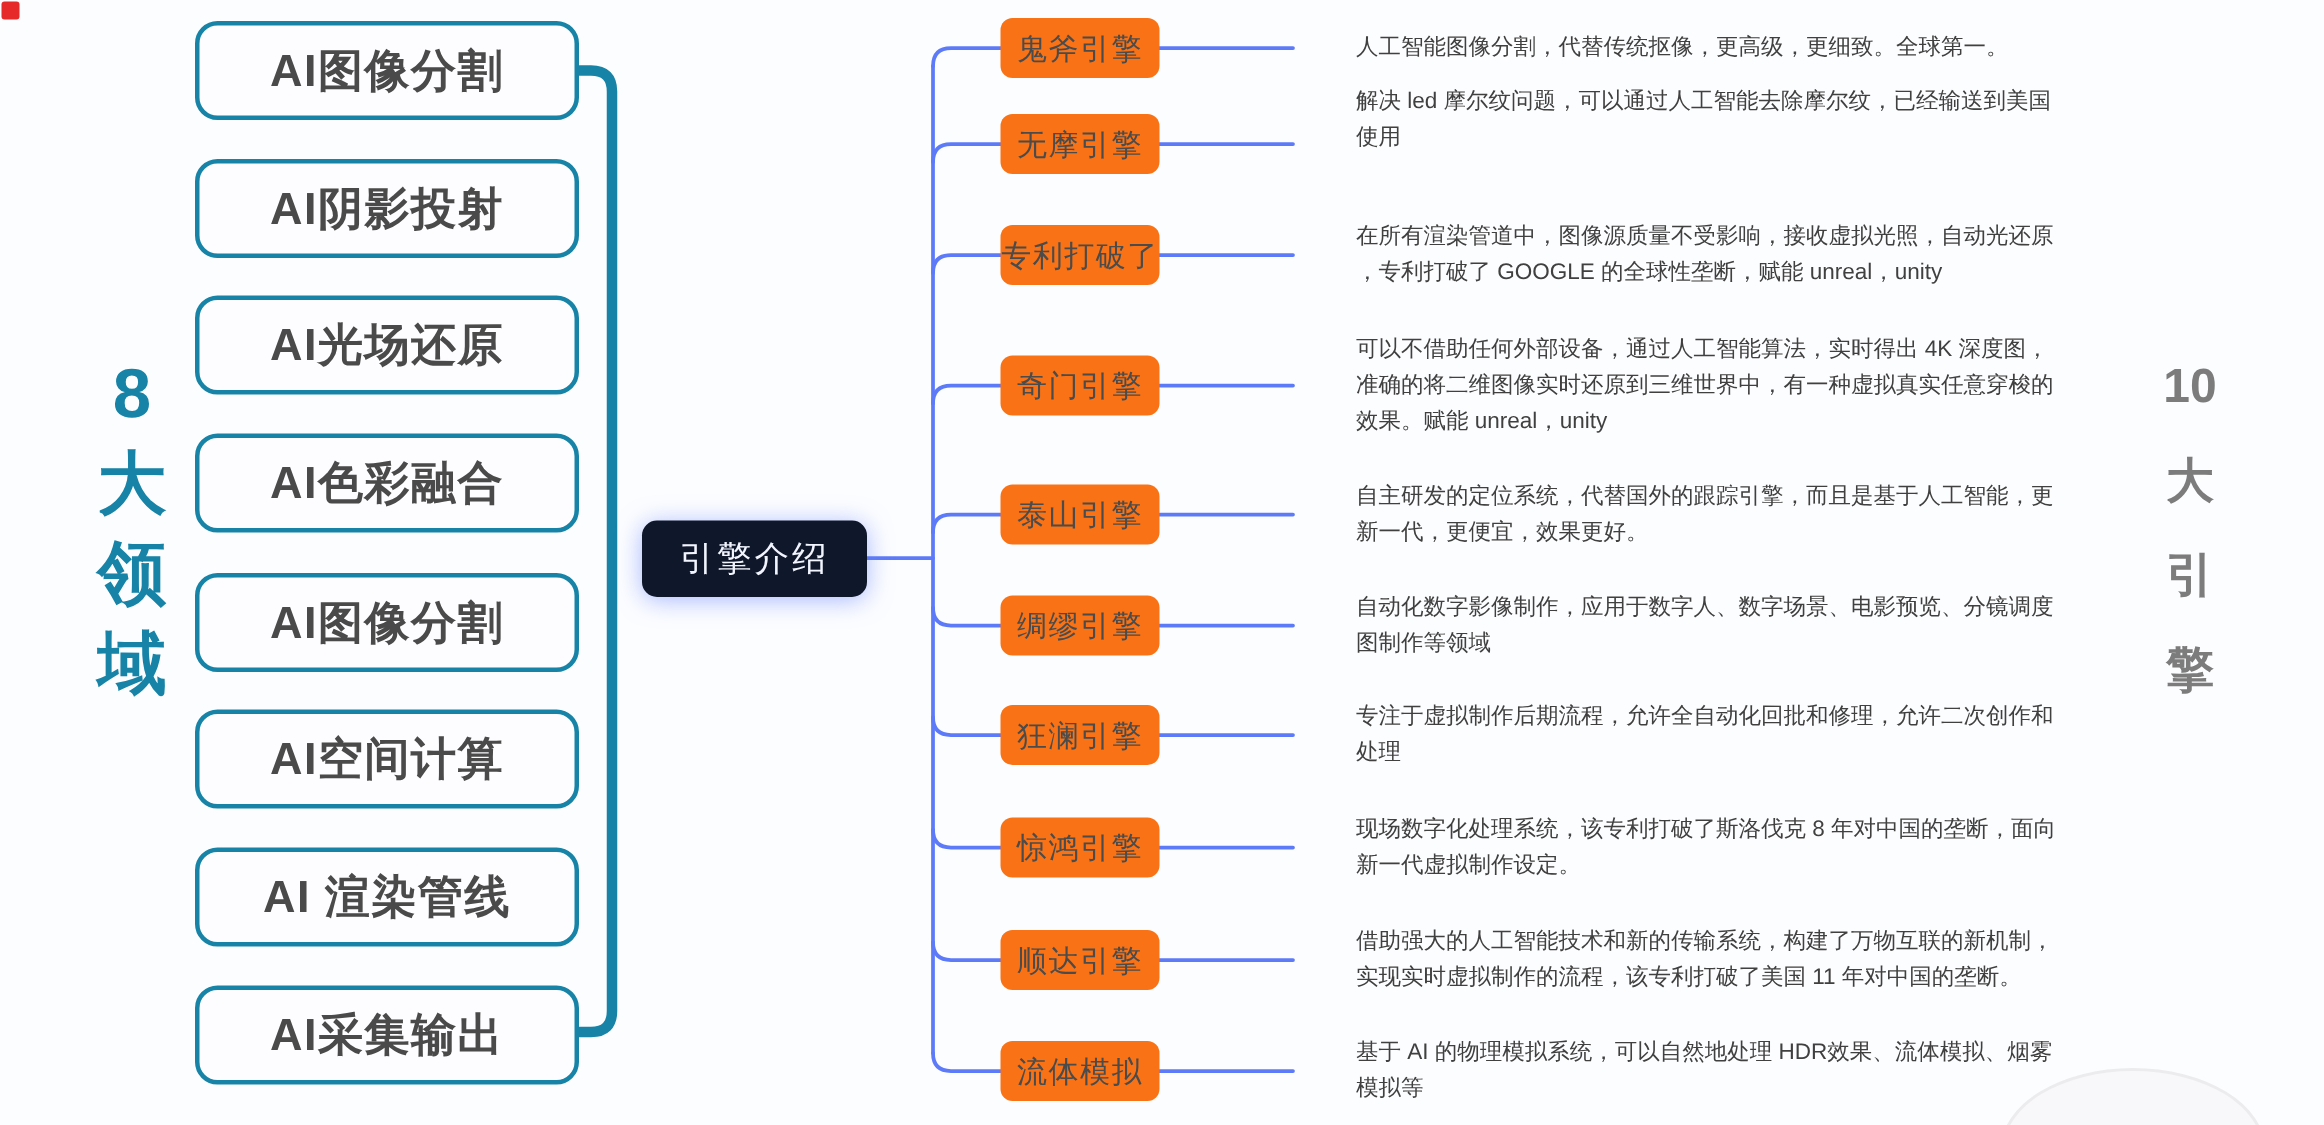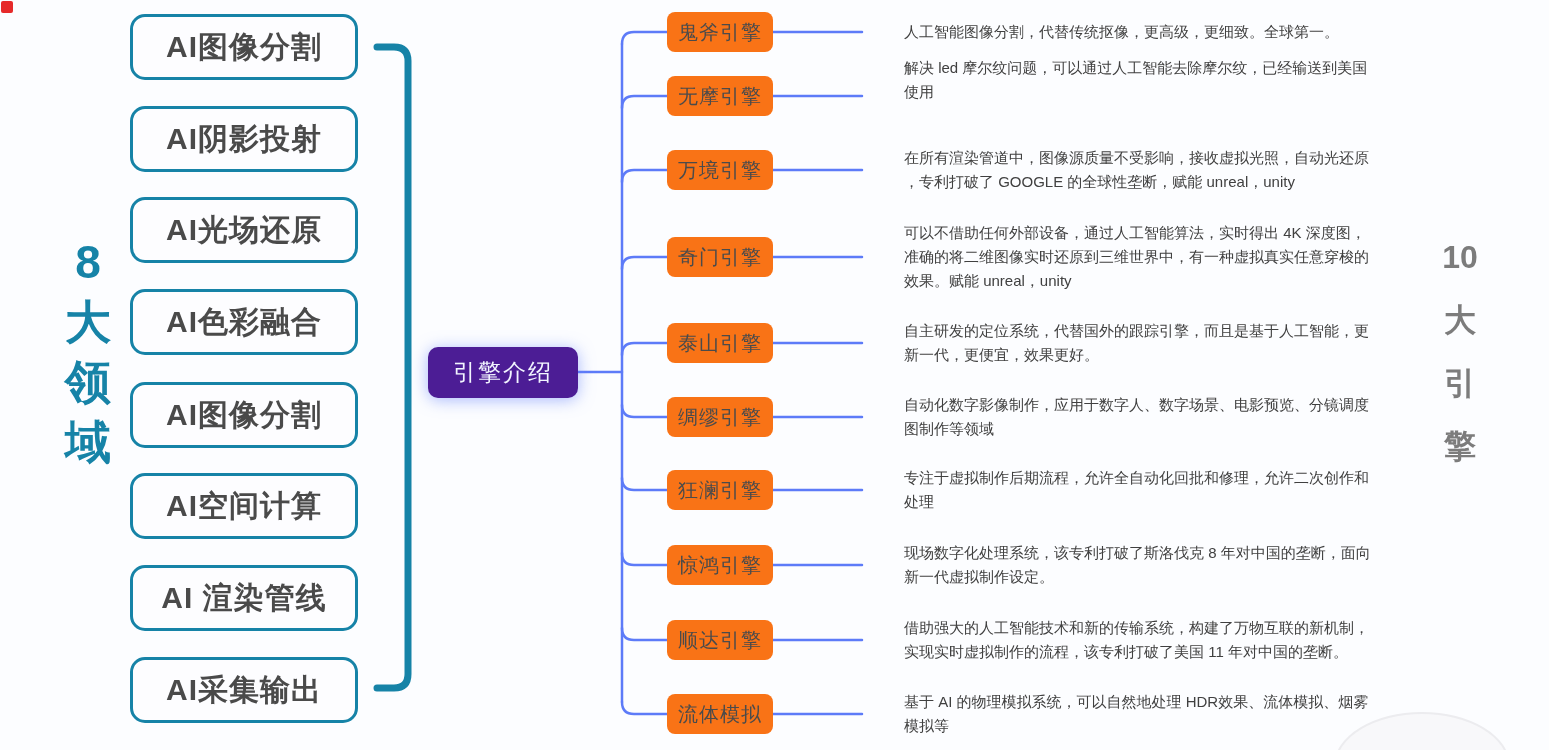--- a/index.html
+++ b/index.html
@@ -10,29 +10,29 @@
   }
   .abs{position:absolute;}
   
   .rec-dot{left:1px;top:1px;width:12px;height:12px;background:#e62a2a;border-radius:2px;}
   
   .v-title{display:flex;flex-direction:column;align-items:center;font-weight:bold;}
   .v-title-left{left:56px;top:232px;width:64px;color:#1683a7;font-size:46px;line-height:60px;}
   .v-title-right{left:1424px;top:226px;width:72px;color:#7c7c7c;font-size:32px;line-height:63px;}
   
   .domain-box{
-    left:130px;width:228px;height:66px;box-sizing:border-box;
+    left:130px;width:256px;height:66px;box-sizing:border-box;
     border:3px solid #1683a7;border-radius:15px;background:#fdfdff;
     display:flex;align-items:center;justify-content:center;
     font-size:30px;font-weight:bold;color:#4a4a4a;letter-spacing:1px;
   }
   
   .root-node{
     left:428px;top:347px;width:150px;height:51px;
-    background:#4c1d95;border-radius:10px;
+    background:#0f172a;border-radius:10px;
     display:flex;align-items:center;justify-content:center;
     color:#f2f5ff;font-size:23px;letter-spacing:2px;
     box-shadow:0 2px 16px rgba(100,130,250,.55);
   }
   
   .engine-node{
     left:667px;width:106px;height:40px;box-sizing:border-box;
     background:#f97316;border-radius:8px;
     display:flex;align-items:center;justify-content:center;
     font-size:20px;color:#4b4b4b;letter-spacing:1px;
@@ -92,21 +92,21 @@
 <div class="abs domain-box" style="top:289px">AI色彩融合</div>
 <div class="abs domain-box" style="top:382px">AI图像分割</div>
 <div class="abs domain-box" style="top:473px">AI空间计算</div>
 <div class="abs domain-box" style="top:565px">AI 渲染管线</div>
 <div class="abs domain-box" style="top:657px">AI采集输出</div>
 
 <div class="abs root-node">引擎介绍</div>
 
 <div class="abs engine-node" style="top:12px">鬼斧引擎</div>
 <div class="abs engine-node" style="top:76px">无摩引擎</div>
-<div class="abs engine-node" style="top:150px">万境引擎</div>
+<div class="abs engine-node" style="top:150px">专利打破了</div>
 <div class="abs engine-node" style="top:237px">奇门引擎</div>
 <div class="abs engine-node" style="top:323px">泰山引擎</div>
 <div class="abs engine-node" style="top:397px">绸缪引擎</div>
 <div class="abs engine-node" style="top:470px">狂澜引擎</div>
 <div class="abs engine-node" style="top:545px">惊鸿引擎</div>
 <div class="abs engine-node" style="top:620px">顺达引擎</div>
 <div class="abs engine-node" style="top:694px">流体模拟</div>
 
 <div class="abs engine-desc" style="top:20px">人工智能图像分割，代替传统抠像，更高级，更细致。全球第一。</div>
 <div class="abs engine-desc" style="top:56px">解决 led 摩尔纹问题，可以通过人工智能去除摩尔纹，已经输送到美国

